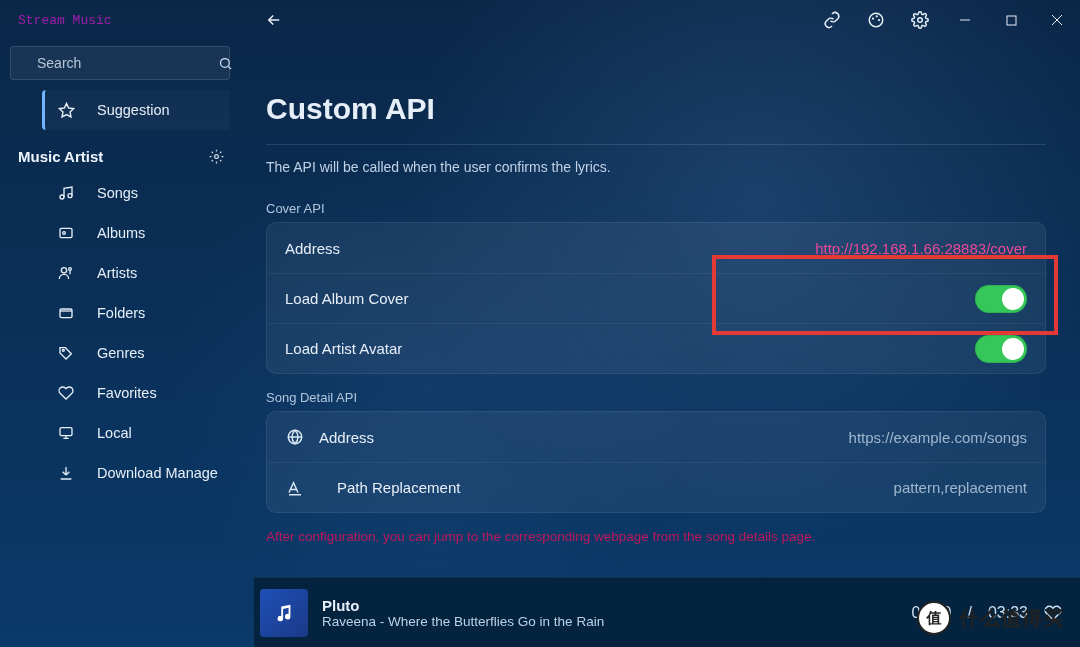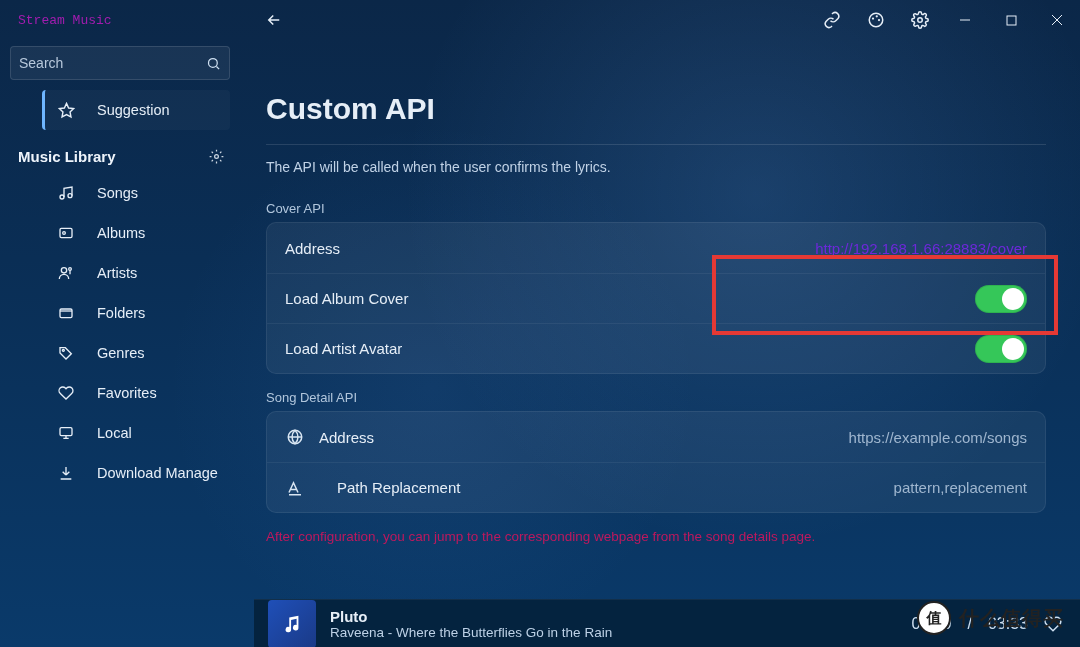--- a/index.html
+++ b/index.html
@@ -28,21 +28,21 @@
     margin-left: 10px; cursor:pointer; color:#e6eef7;
   }
   
   .shell { display:flex; height: calc(100% - 40px); }
   .sidebar { width: 240px; padding: 6px 10px 0 10px; display:flex; flex-direction:column; }
   .main    { flex:1; padding: 0 20px 0 12px; position:relative; overflow:hidden; }
 
   
   .search {
     height: 34px; background: rgba(255,255,255,.06); border:1px solid rgba(255,255,255,.12);
-    border-radius:4px; display:flex; align-items:center; padding:0 8px; color:#b7c8db;
+    border-radius:4px; display:flex; align-items:center; padding:0 26px; color:#b7c8db;
   }
   .search input {
     background:transparent; border:none; outline:none; color:#e6eef7; font-size:14px; flex:1;
   }
   .search input::placeholder { color:#b7c8db; }
   .search .mag { margin-left:auto; }
 
   
   .nav-item {
     height: 40px; display:flex; align-items:center; gap:22px; padding:0 8px 0 12px;
@@ -66,44 +66,44 @@
   .card {
     margin: 0 14px 16px 14px; background: rgba(255,255,255,.055);
     border:1px solid rgba(255,255,255,.07); border-radius:10px;
   }
   .row {
     min-height:50px; display:flex; align-items:center; padding: 0 18px; gap:14px;
     font-size:15px; position:relative;
   }
   .row + .row { border-top:1px solid rgba(255,255,255,.06);gap:32px; }
   .row .label { flex:0 0 auto; }
-  .row .value { margin-left:auto; color:#6d28d9; font-size:15px; text-align:right; }
+  .row .value { margin-left:auto; color:#ec4899; font-size:15px; text-align:right; }
   .row .placeholder { color:#9fb6cf; }
   .row .ico { width:20px; display:flex; justify-content:center; color:#d8e5f2; }
 
   
   .toggle {
     margin-left:auto; width:52px; height:28px; background:#35c759; border-radius:14px;
     position:relative; cursor:pointer; box-shadow: inset 0 0 0 1px rgba(0,0,0,.1);
   }
   .toggle::after {
     content:""; position:absolute; right:3px; top:3px; width:22px; height:22px;
     background:#fff; border-radius:50%;
   }
 
   
   .highlight {
     position:absolute; border:4px solid #e53935; pointer-events:none;
   }
 
   
   .nowbar {
-    position:absolute; left:254px; right:0; bottom:0; height:48px;
+    position:absolute; left:254px; right:0; bottom:0; height:70px;
     background: rgba(4, 34, 60, .92); display:flex; align-items:center; gap:14px;
-    padding: 0 18px 0 14px; border-top:1px solid rgba(255,255,255,.06);
+    padding: 0 18px 0 6px; border-top:1px solid rgba(255,255,255,.06);
   }
   .cover {
     width:48px; height:48px; border-radius:4px;
     background: linear-gradient(135deg,#1f4fb8,#1a3a87);
     display:flex; align-items:center; justify-content:center; color:#fff;
   }
   .trackinfo .t { font-size:15px; font-weight:600; }
   .trackinfo .a { font-size:13.5px; color:#bdd1e6; }
   .nowbar .right { margin-left:auto; display:flex; align-items:center; gap:16px; color:#cfe0f1; }
   .watermark {
@@ -184,21 +184,21 @@
     <div class="nav-item active" style="margin-top:10px;">
       <span class="ico">
         <svg width="17" height="17" viewBox="0 0 24 24" fill="none" stroke="currentColor" stroke-width="2">
             <polygon points="12 2 15 8.5 22 9.3 17 14 18.3 21 12 17.8 5.7 21 7 14 2 9.3 9 8.5 12 2"></polygon>
           </svg>
       </span>
       <span>Suggestion</span>
     </div>
 
     <div class="section-h">
-      <span>Music Library</span>
+      <span>Music Artist</span>
       <span class="gear">
         <svg width="15" height="15" viewBox="0 0 24 24" fill="none" stroke="currentColor" stroke-width="2">
             <circle cx="12" cy="12" r="3"></circle>
             <path d="M12 1v3m0 16v3M4.2 4.2l2.1 2.1m11.4 11.4 2.1 2.1M1 12h3m16 0h3M4.2 19.8l2.1-2.1m11.4-11.4 2.1-2.1"></path>
           </svg>
       </span>
     </div>
 
     <div class="nav-item">
       <span class="ico">

